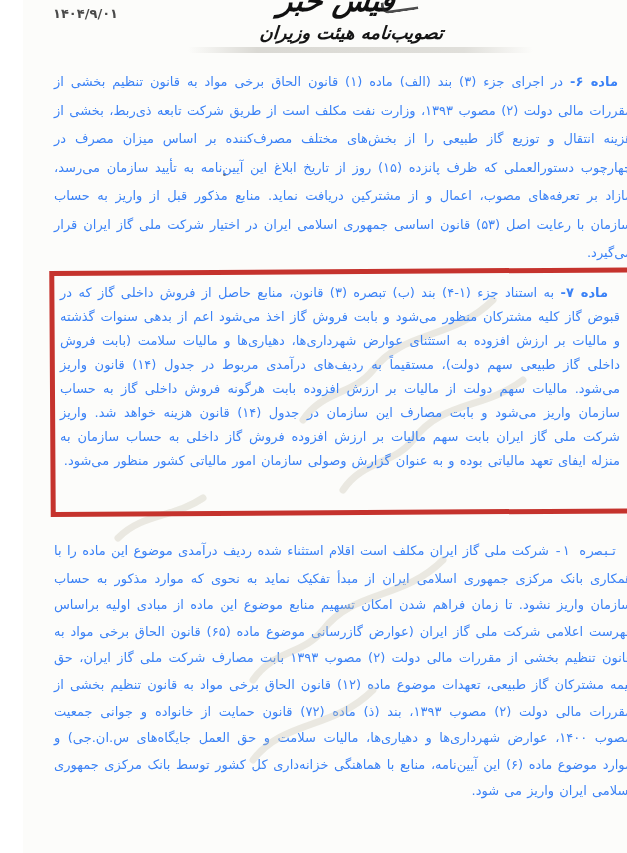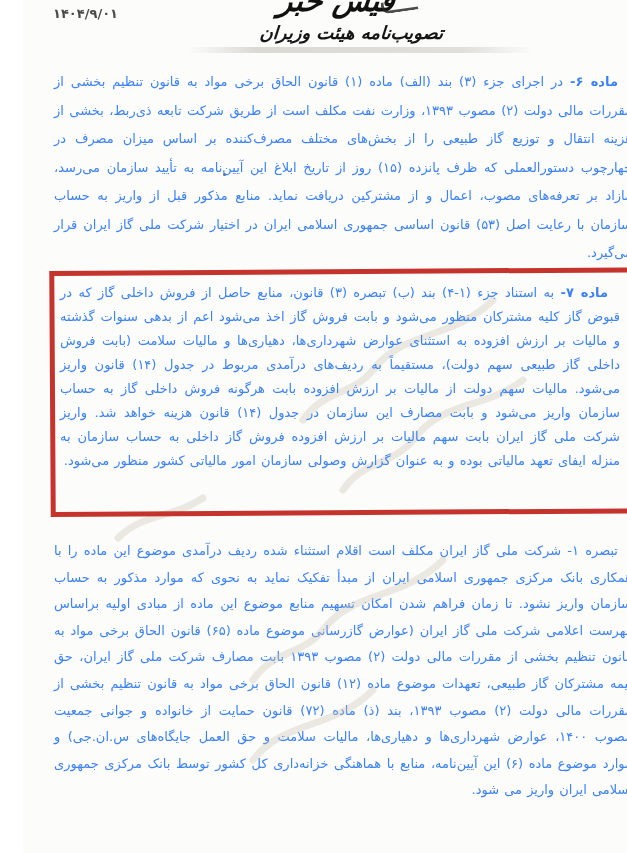--- a/index.html
+++ b/index.html
@@ -39,21 +39,21 @@
   .scan-speck{
     position:absolute;top:173px;left:200px;width:3px;height:3px;
     background:#4a4a4a;border-radius:50%;opacity:.8;
   }
   
   .para{
     position:absolute;direction:rtl;text-align:justify;
     font-size:13px;color:#3b82f6;word-spacing:1px;
   }
   .para .lead{font-weight:bold;}
-  .para.lead-normal .lead{font-weight:normal;}
+  .para.lead-normal .lead{font-weight:normal;font-family:Liberation Mono, monospace;}
   .p-a6{top:68px;right:18px;width:578px;line-height:28.5px;text-indent:14px;}
   .p-a7{top:281px;right:30px;width:560px;line-height:24px;text-indent:12px;z-index:2;}
   .p-n1{top:538px;right:18px;width:578px;line-height:26.6px;text-indent:14px;}
   
   .highlight-box{
     position:absolute;top:269px;left:27px;width:632px;height:246px;
     border:5px solid #c5332d;box-sizing:border-box;
     transform:rotate(-0.35deg);z-index:3;pointer-events:none;
   }
   

